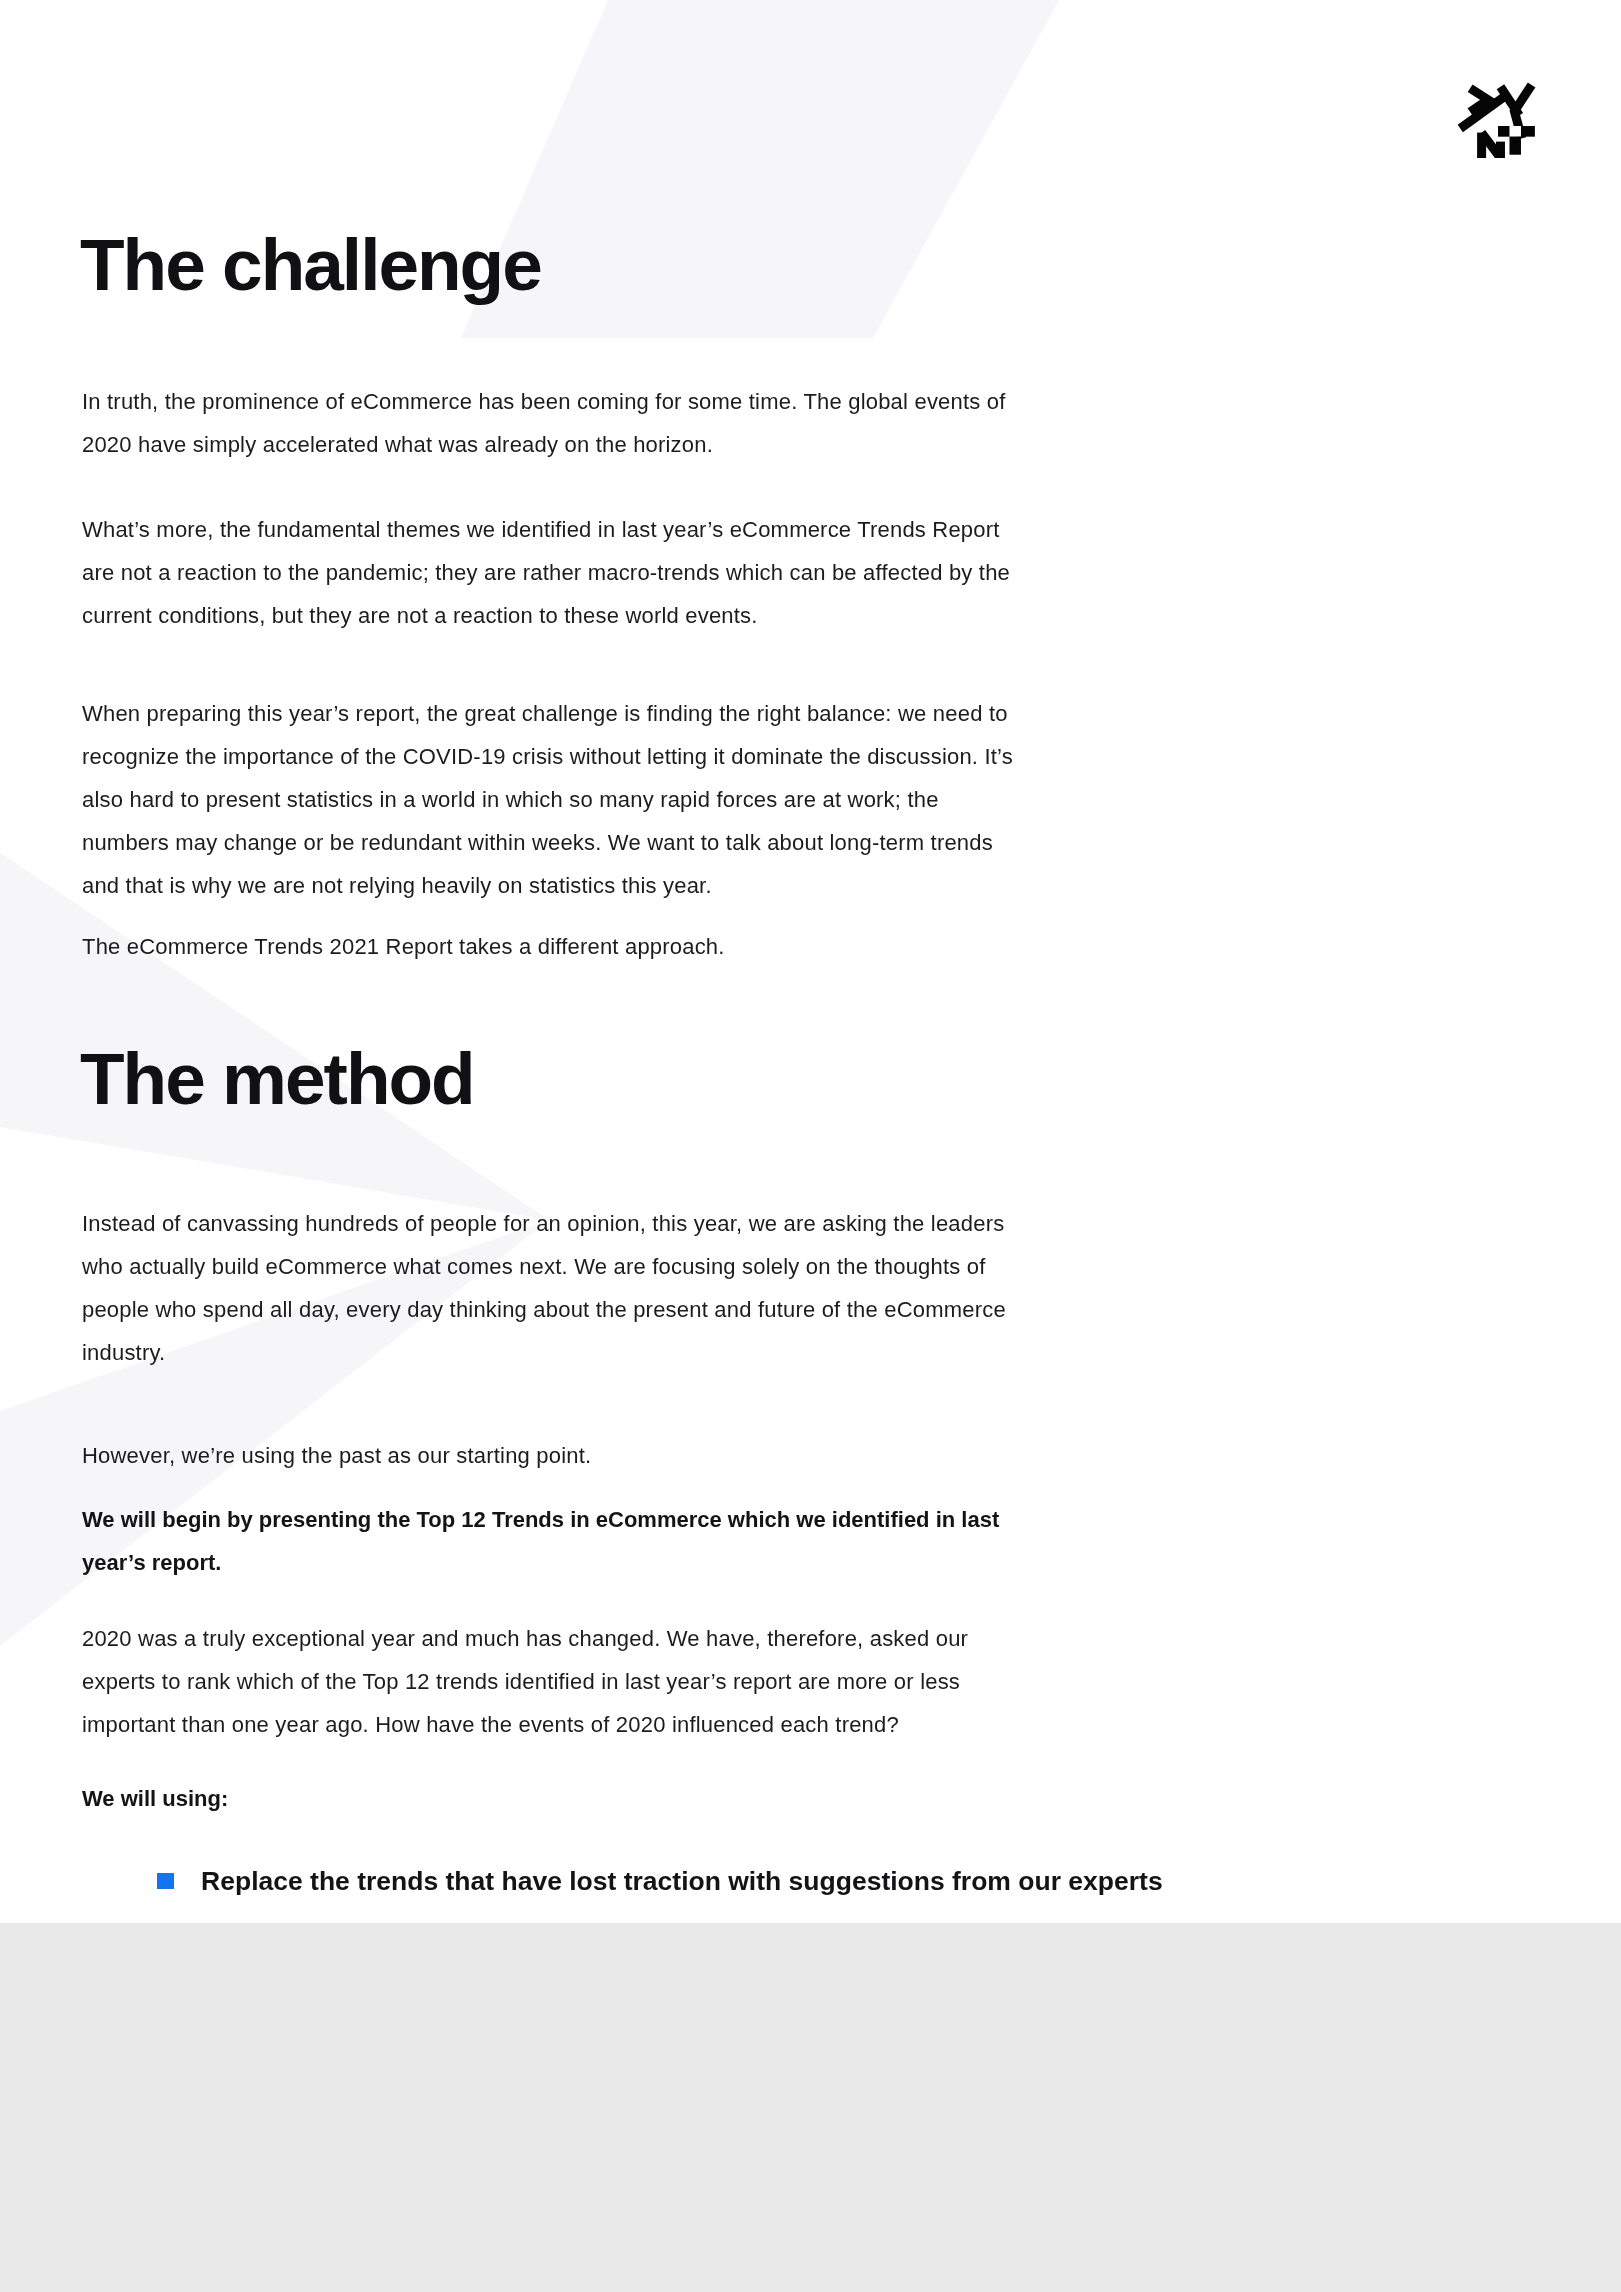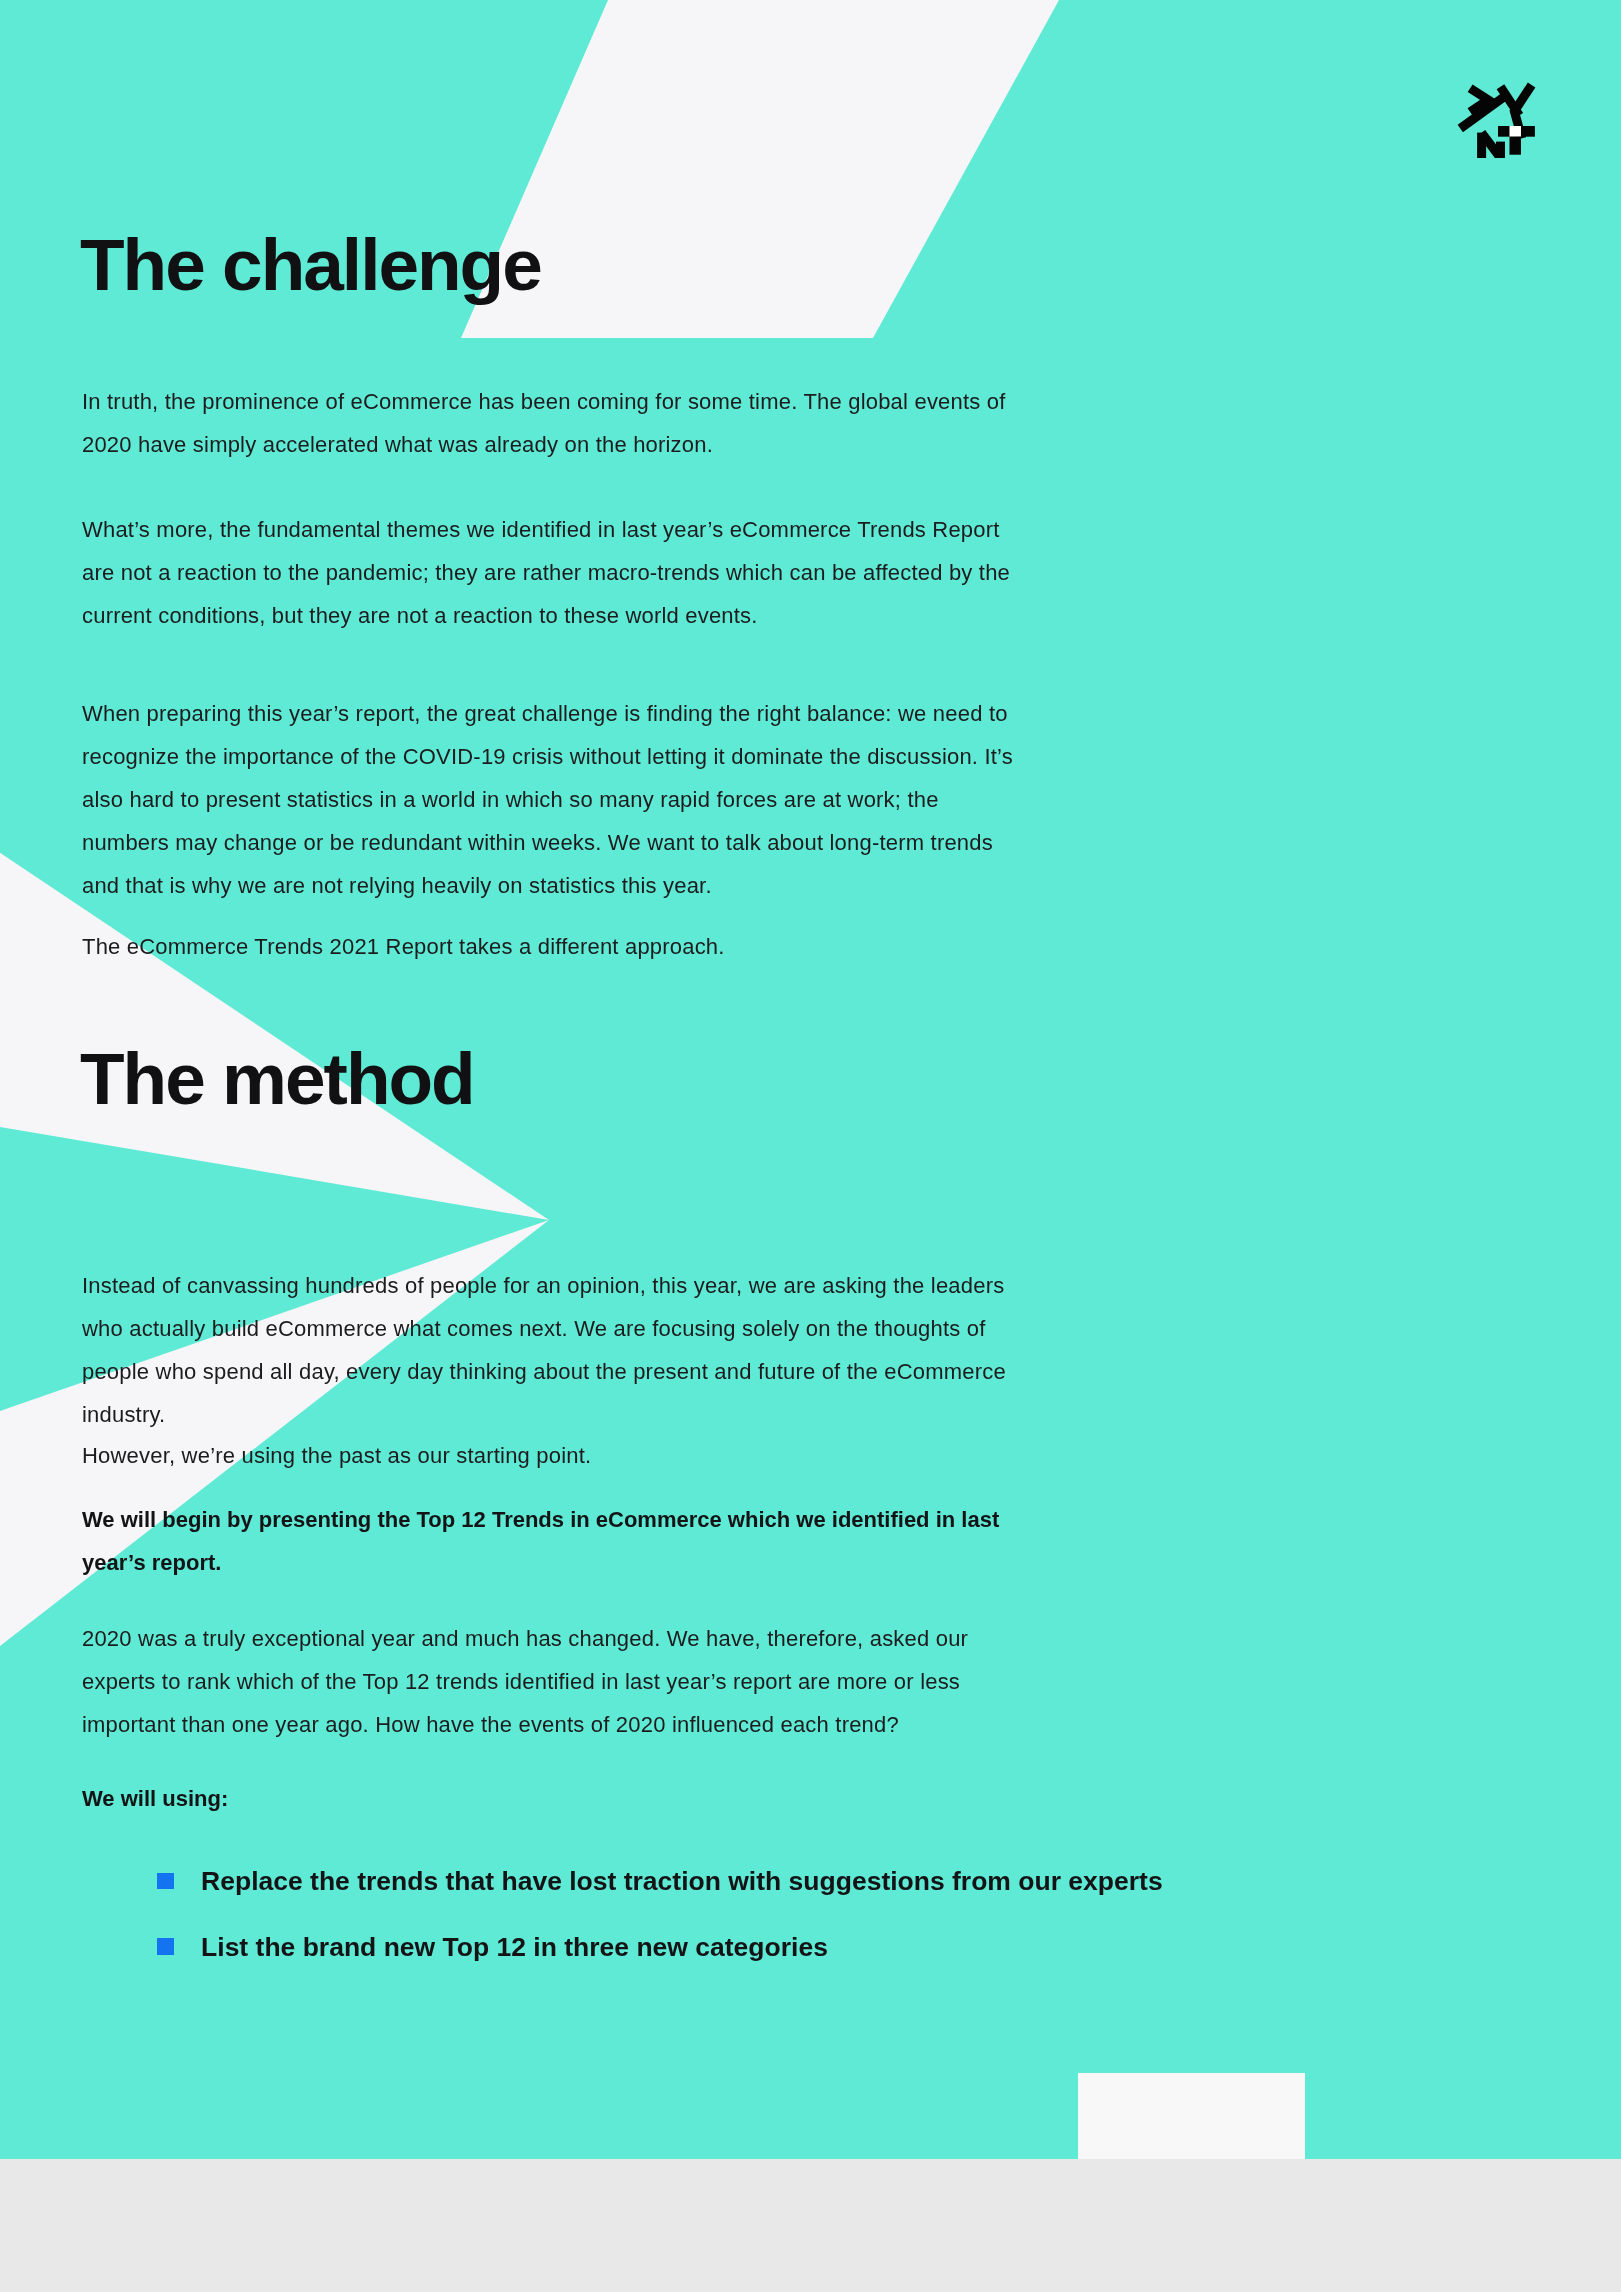--- a/index.html
+++ b/index.html
@@ -1,22 +1,22 @@
 <!DOCTYPE html>
 <html><head>
 <meta charset="utf-8">
 <style>
   * { margin: 0; padding: 0; box-sizing: border-box; }
   html, body { background: #e8e8e8; }
   .page {
     position: relative;
     width: 1621px;
-    height: 2159px;
+    height: 1923px;
     margin: 0 auto;
-    background: #5eead4;
+    background: #ffffff;
     overflow: hidden;
     font-family: "Liberation Sans", sans-serif;
     color: #1c1c1e;
   }
 
   
   .wm { position: absolute; background: #f6f6f8; }
   .wm-top-band {
     left: 461px; top: 0; width: 598px; height: 338px;
     clip-path: polygon(147px 0, 598px 0, 412px 338px, 0 338px);
@@ -62,21 +62,21 @@
     line-height: 43px;
     letter-spacing: 0.2px;
     color: #1c1c1e;
   }
   .para.bold { font-weight: 700; color: #141416; letter-spacing: 0; }
 
   .p-ch-1 { top: 380px; }
   .p-ch-2 { top: 508px; }
   .p-ch-3 { top: 692px; }
   .p-ch-4 { top: 925px; }
-  .p-me-1 { top: 1264px; }
+  .p-me-1 { top: 1202px; }
   .p-me-2 { top: 1434px; }
   .p-me-3 { top: 1498px; }
   .p-me-4 { top: 1617px; }
   .p-me-5 { top: 1777px; }
 
   .bullets {
     position: absolute;
     left: 157px;
     top: 1860px;
     width: 1176px;

